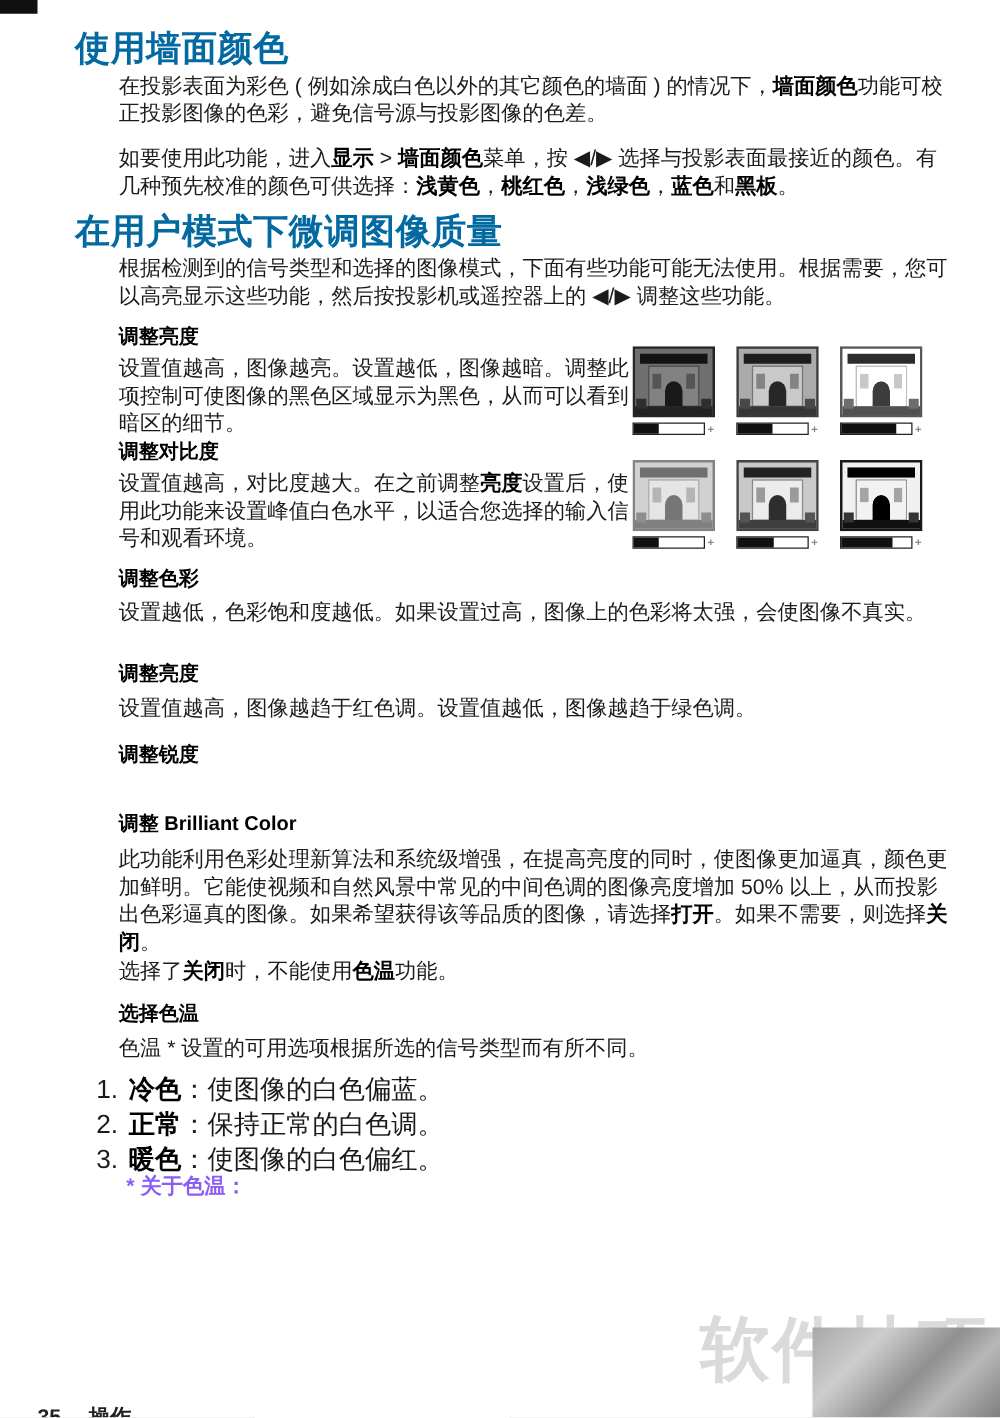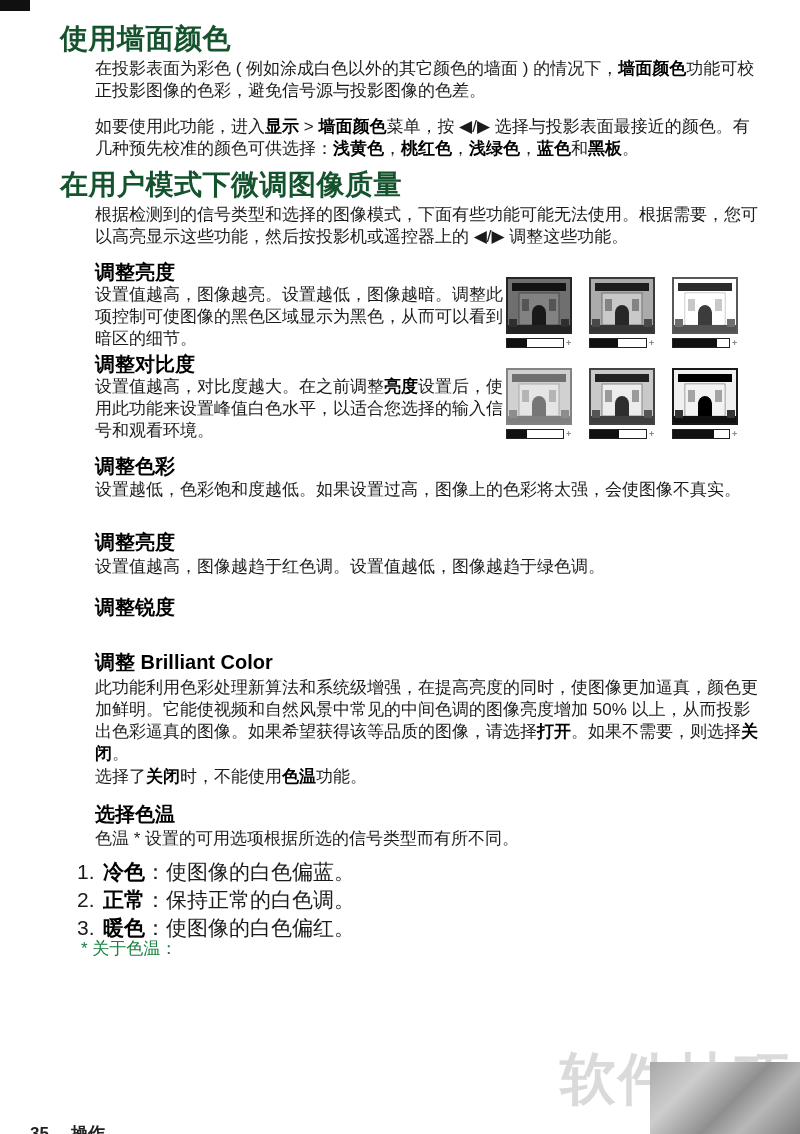--- a/index.html
+++ b/index.html
@@ -2,22 +2,22 @@
 <html><head>
 <meta charset="utf-8">
 <style>
   html,body{margin:0;padding:0;background:#e9e9e9;}
   .page{
     position:relative;width:800px;height:1134px;background:#ffffff;
     overflow:hidden;font-family:"Liberation Sans","DejaVu Sans",sans-serif;
     color:#1b1b1b;margin:0 auto;
   }
   .abs{position:absolute;}
-  h1{margin:0;font-size:28px;font-weight:bold;color:#14532d;letter-spacing:.5px;}
-  h2{margin:0;font-size:20px;font-weight:bold;color:#000;}
+  h1{margin:0;font-size:28px;font-weight:bold;color:#0369a1;letter-spacing:.5px;}
+  h2{margin:0;font-size:16px;font-weight:bold;color:#000;}
   p{margin:0;font-size:17px;line-height:22px;color:#1b1b1b;}
   b{color:#000;}
   .corner-mark{left:0;top:0;width:30px;height:11px;background:#101010;}
   
   .figs{display:flex;gap:17px;}
   .fig{width:66px;}
   .thumb svg{display:block;}
   .b-dark  svg{filter:brightness(.55);}
   .b-mid   svg{filter:brightness(.85);}
   .b-bright svg{filter:brightness(1.3);}
@@ -213,21 +213,21 @@
   <div class="ct-row" style="top:861px">
     <span class="ct-num">1.</span><span><b>冷色</b>：使图像的白色偏蓝。</span>
   </div>
   <div class="ct-row" style="top:889px">
     <span class="ct-num">2.</span><span><b>正常</b>：保持正常的白色调。</span>
   </div>
   <div class="ct-row" style="top:917px">
     <span class="ct-num">3.</span><span><b>暖色</b>：使图像的白色偏红。</span>
   </div>
 
-  <p class="abs" style="left:81px;top:938px;font-weight:normal;color:#15803d">* 关于色温：</p>
+  <p class="abs" style="left:101px;top:938px;font-weight:bold;color:#8b5cf6">* 关于色温：</p>
 
   <div class="abs watermark">软件技巧</div>
   <div class="abs gray-box"></div>
 
   <div class="abs footer">
     <span>35</span><span class="sec">操作</span>
   </div>
 
 </div>
 

